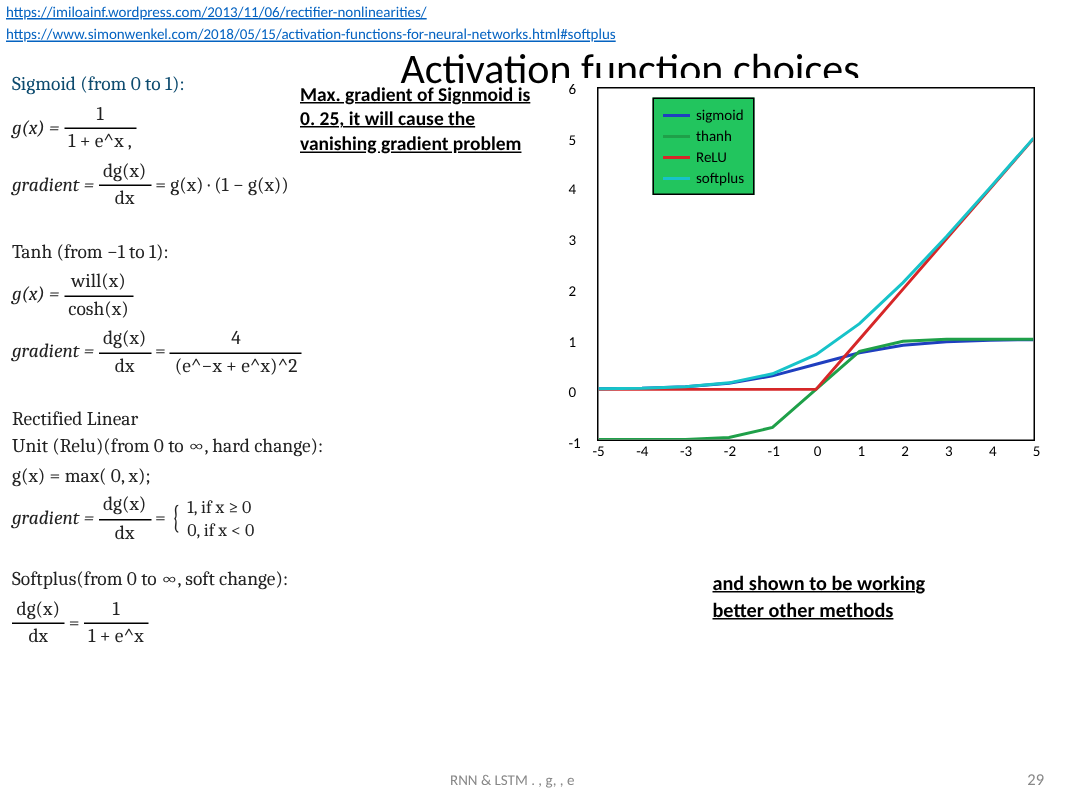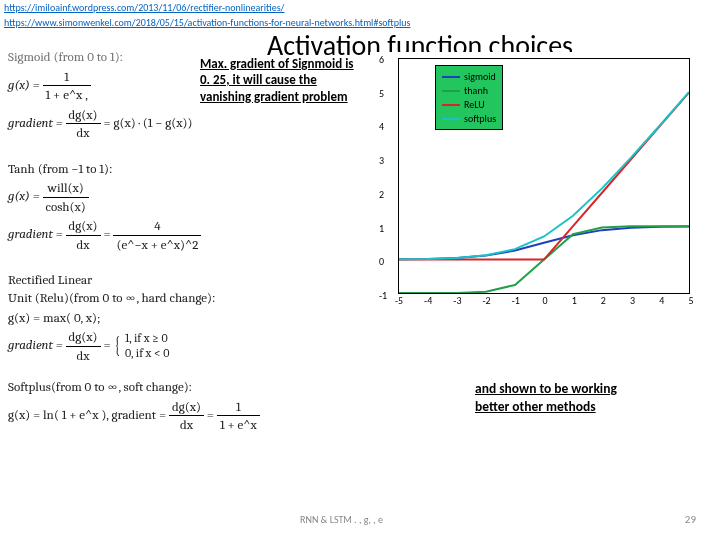--- a/index.html
+++ b/index.html
@@ -45,21 +45,21 @@
   <div>vanishing gradient  problem</div>
 </div>
 
 <div class="note2">
   <div>and shown to be working</div>
   <div>better other methods</div>
 </div>
 
 <div class="math-col">
   <div class="block">
-    <span class="hdr" style="color:#737373">Sigmoid (from 0 to 1):</span>
+    <span class="hdr" style="color:#0c4a6e">Sigmoid (from 0 to 1):</span>
     <div class="eq-row"><span class="lbl">g(x) =</span>
       <span class="frac"><span class="num">1</span><span class="den">1 + e^x ,</span></span>
     </div>
     <div class="eq-row"><span class="lbl">gradient =</span>
       <span class="frac"><span class="num">dg(x)</span><span class="den">dx</span></span>
       <span>= g(x) · (1 − g(x))</span>
     </div>
   </div>
 
   <div class="block" style="margin-top:18px">
@@ -84,21 +84,20 @@
       <span class="cases">
         <div>1,    if x ≥ 0</div>
         <div>0,    if x &lt; 0</div>
       </span>
     </div>
   </div>
 
   <div class="block" style="margin-top:14px">
     <div class="hdr">Softplus(from 0 to ∞, soft change):</div>
     <div class="eq-row">
-      <span>g(x) = ln( 1 + e^x ),  gradient =</span>
       <span class="frac"><span class="num">dg(x)</span><span class="den">dx</span></span>
       =
       <span class="frac"><span class="num">1</span><span class="den">1 + e^x</span></span>
     </div>
   </div>
 </div>
 
 <div class="chart">
   <div class="plot-area">
     <svg class="curves" viewBox="0 0 292 236" preserveAspectRatio="none">

